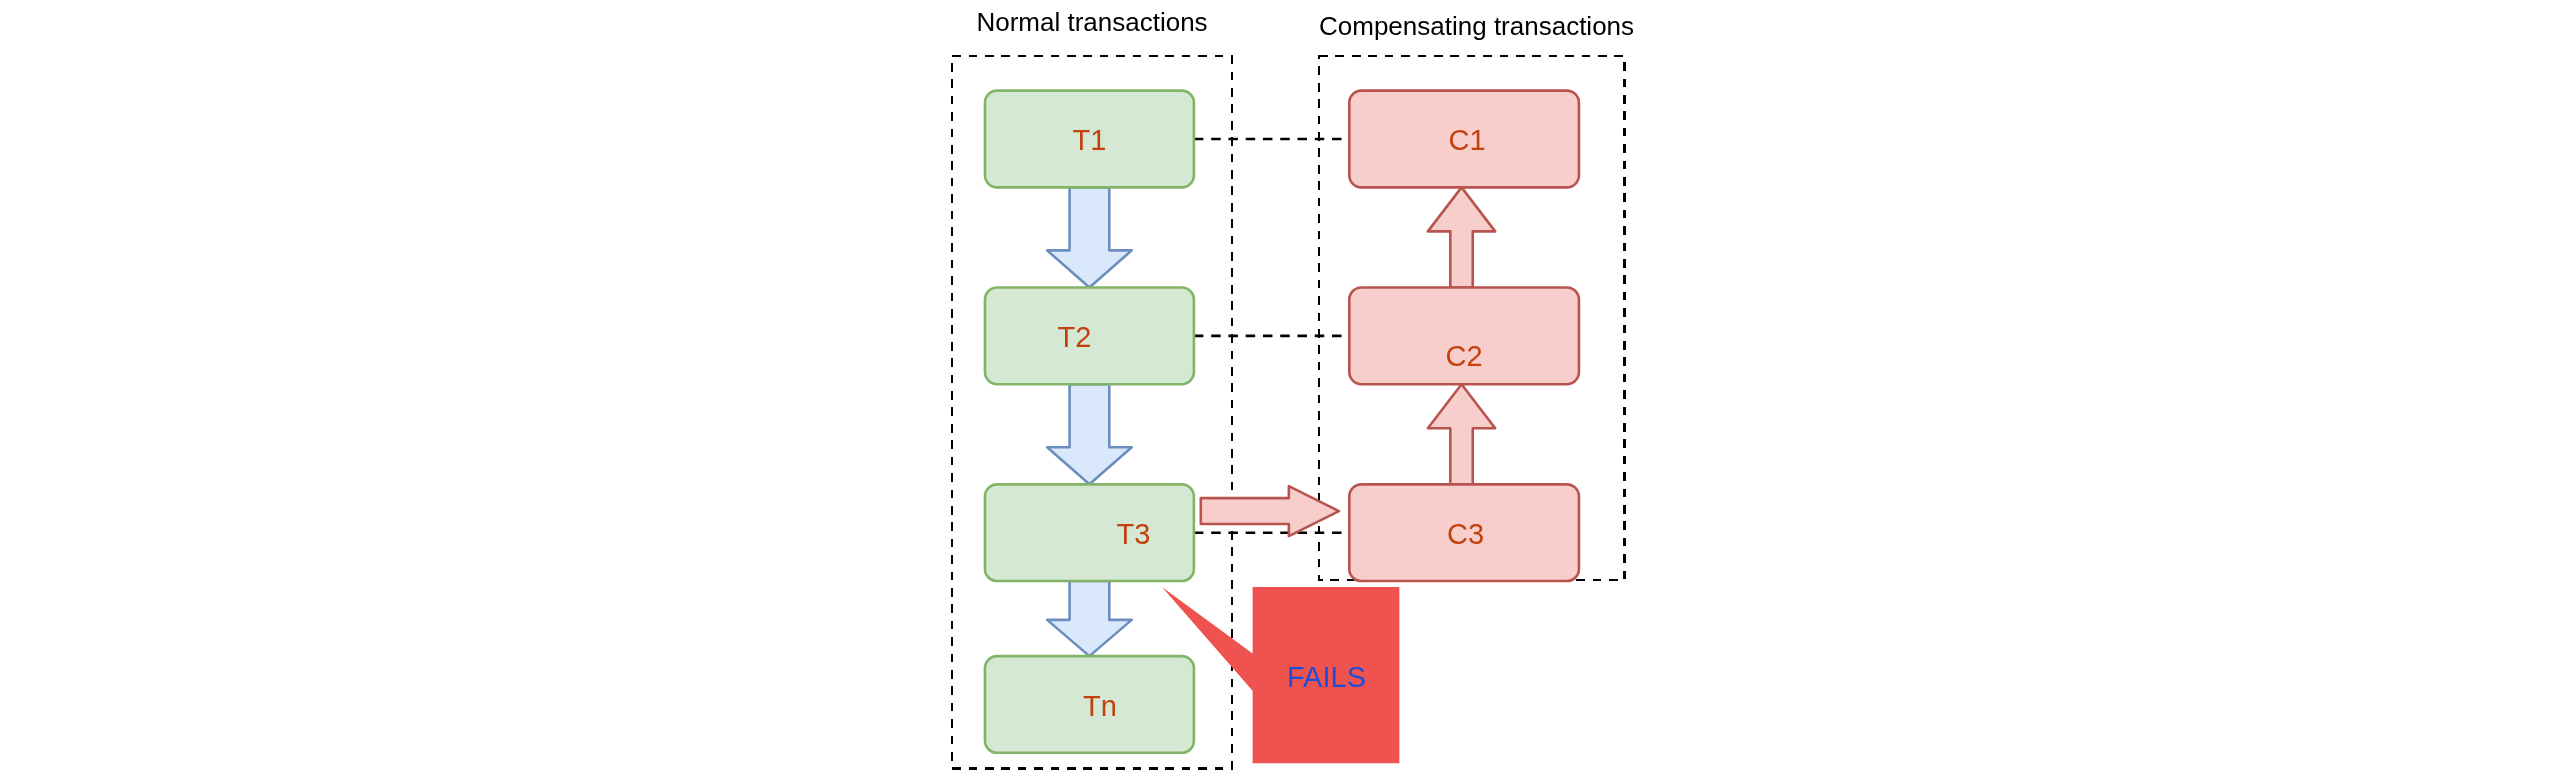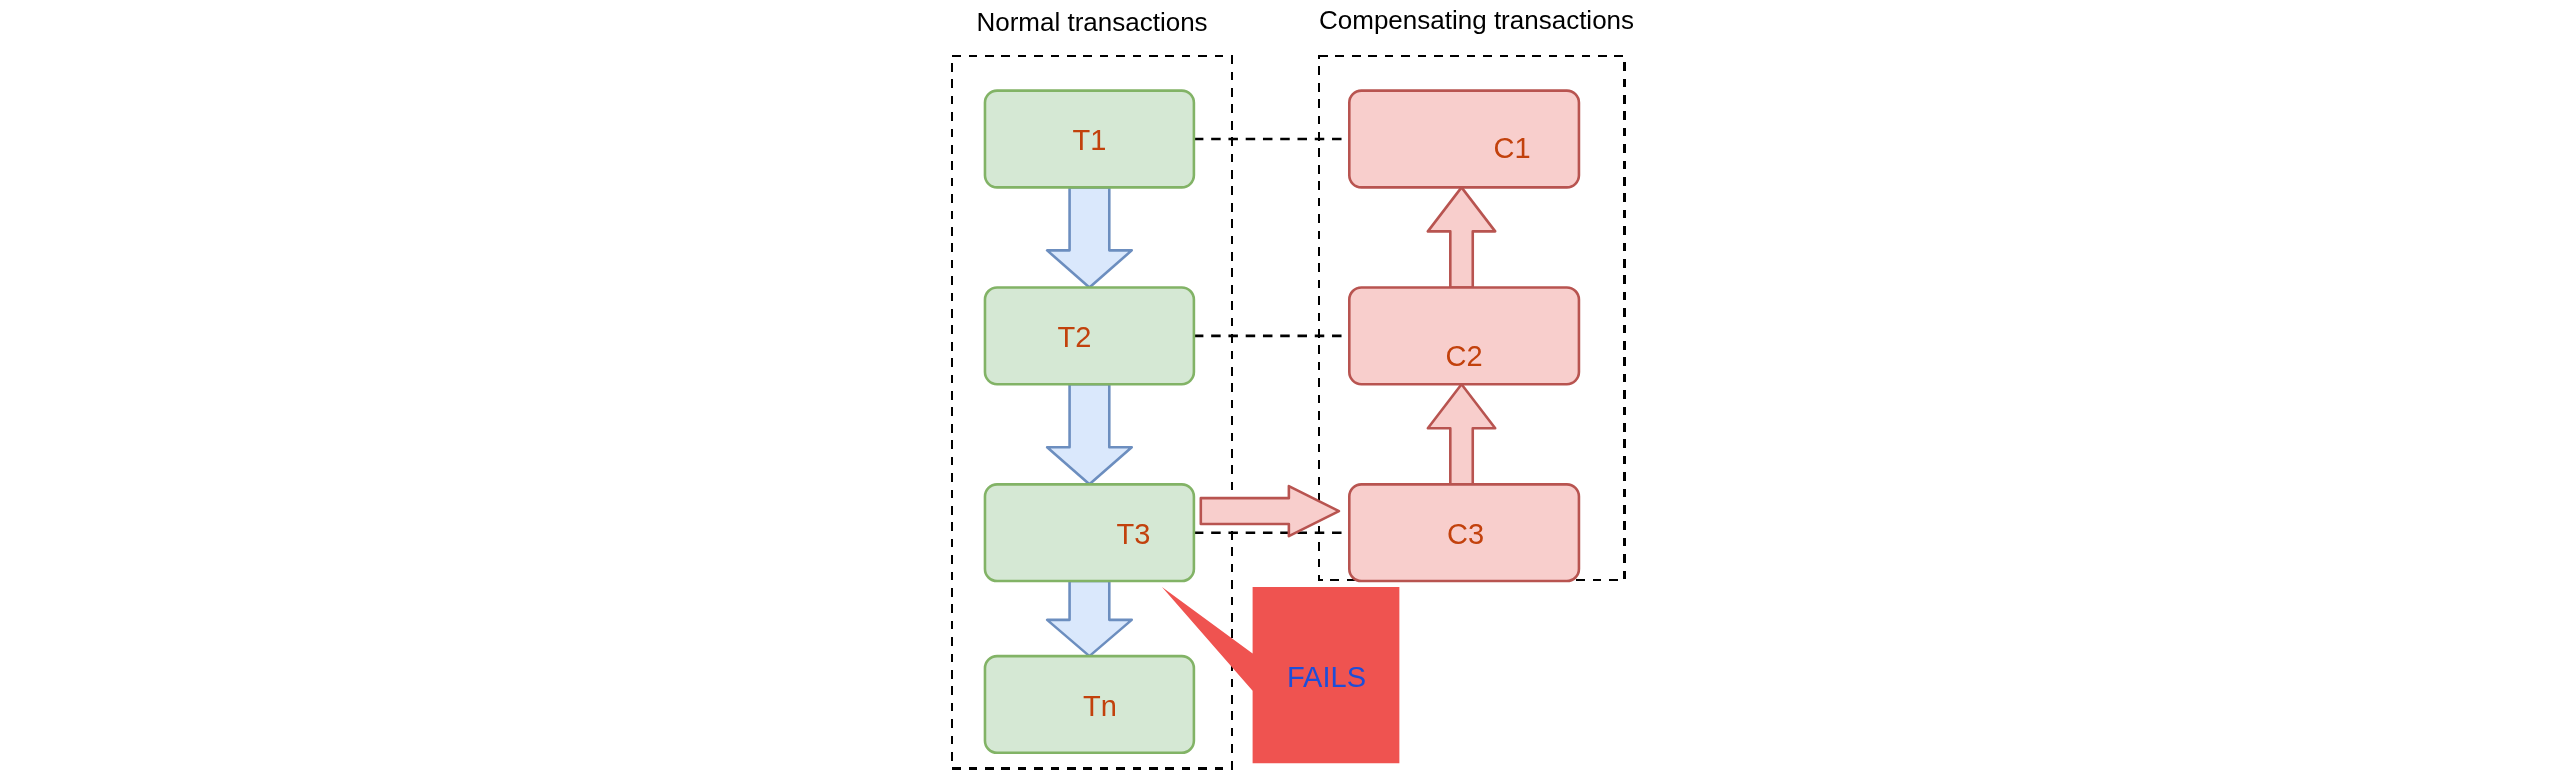--- a/index.html
+++ b/index.html
@@ -33,21 +33,21 @@
     text-align: center;
     font-family: "Liberation Sans", sans-serif;
   }
   #title-normal {
     left: 952px;
     top: 7px;
     width: 280px;
   }
   #title-compensating {
     left: 1319px;
-    top: 5px;
+    top: 11px;
     width: 306px;
   }
   .node-label {
     position: absolute;
     font-size: 29px;
     color: #c2410c;
     text-align: center;
     white-space: nowrap;
     pointer-events: none;
     font-family: "Liberation Sans", sans-serif;
@@ -135,20 +135,20 @@
   </svg>
 
   <div class="group-title" id="title-normal">Normal transactions</div>
   <div class="group-title" id="title-compensating">Compensating transactions</div>
 
   <div class="node-label" style="left:985px; top:124px; width:209px;">T1</div>
   <div class="node-label" style="left:985px; top:321px; width:179px;">T2</div>
   <div class="node-label" style="left:985px; top:518px; width:209px;margin-left:44px;">T3</div>
   <div class="node-label" style="left:985px; top:690px; width:230px;">Tn</div>
 
-  <div class="node-label" style="left:1397px; top:124px; width:230px;margin-top:8px;">C1</div>
+  <div class="node-label" style="left:1352px; top:124px; width:230px;">C1</div>
   <div class="node-label" style="left:1349px; top:340px; width:230px;">C2</div>
   <div class="node-label" style="left:1349px; top:518px; width:233px;">C3</div>
 
   <div class="fails-label" style="left:1253px; top:661px; width:147px;">FAILS</div>
 
 </div>
 
 
 </body></html>

